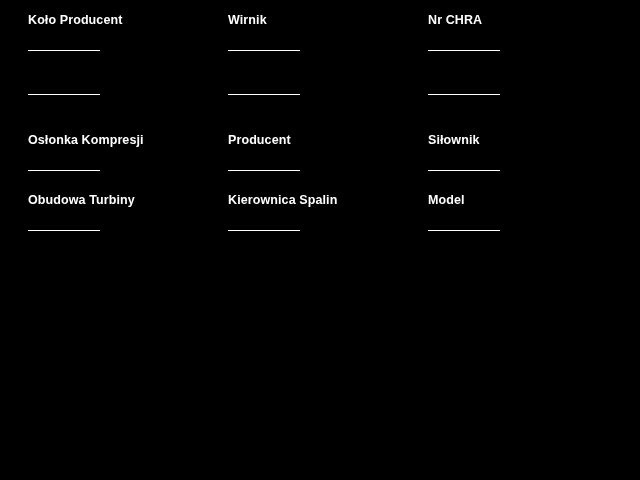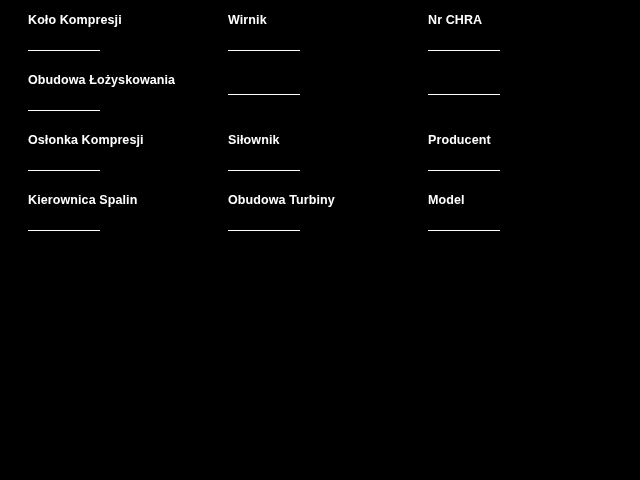--- a/index.html
+++ b/index.html
@@ -51,62 +51,61 @@
   .col-3 .field-line {
     width: 72px;
   }
 </style>
 </head>
 <body>
 
 <div class="form-grid">
 
   <div class="field col-1">
-    <span class="field-label">Koło Kompresji</span>
+    <span class="field-label">Koło Producent</span>
     <span class="field-line"></span>
   </div>
   <div class="field col-2">
     <span class="field-label">Wirnik</span>
     <span class="field-line"></span>
   </div>
   <div class="field col-3">
     <span class="field-label">Nr CHRA</span>
     <span class="field-line"></span>
   </div>
 
   <div class="field col-1">
-    <span class="field-label">Obudowa Łożyskowania</span>
     <span class="field-line"></span>
   </div>
   <div class="field col-2">
     <span class="field-line"></span>
   </div>
   <div class="field col-3">
     <span class="field-line"></span>
   </div>
 
   <div class="field col-1">
     <span class="field-label">Osłonka Kompresji</span>
     <span class="field-line"></span>
   </div>
+  <div class="field col-3">
+    <span class="field-label">Producent</span>
+    <span class="field-line"></span>
+  </div>
   <div class="field col-2">
     <span class="field-label">Siłownik</span>
     <span class="field-line"></span>
   </div>
-  <div class="field col-3">
-    <span class="field-label">Producent</span>
+
+  <div class="field col-2">
+    <span class="field-label">Obudowa Turbiny</span>
     <span class="field-line"></span>
   </div>
-
   <div class="field col-1">
     <span class="field-label">Kierownica Spalin</span>
-    <span class="field-line"></span>
-  </div>
-  <div class="field col-2">
-    <span class="field-label">Obudowa Turbiny</span>
     <span class="field-line"></span>
   </div>
   <div class="field col-3">
     <span class="field-label">Model</span>
     <span class="field-line"></span>
   </div>
 
 </div>
 
 </body></html>

